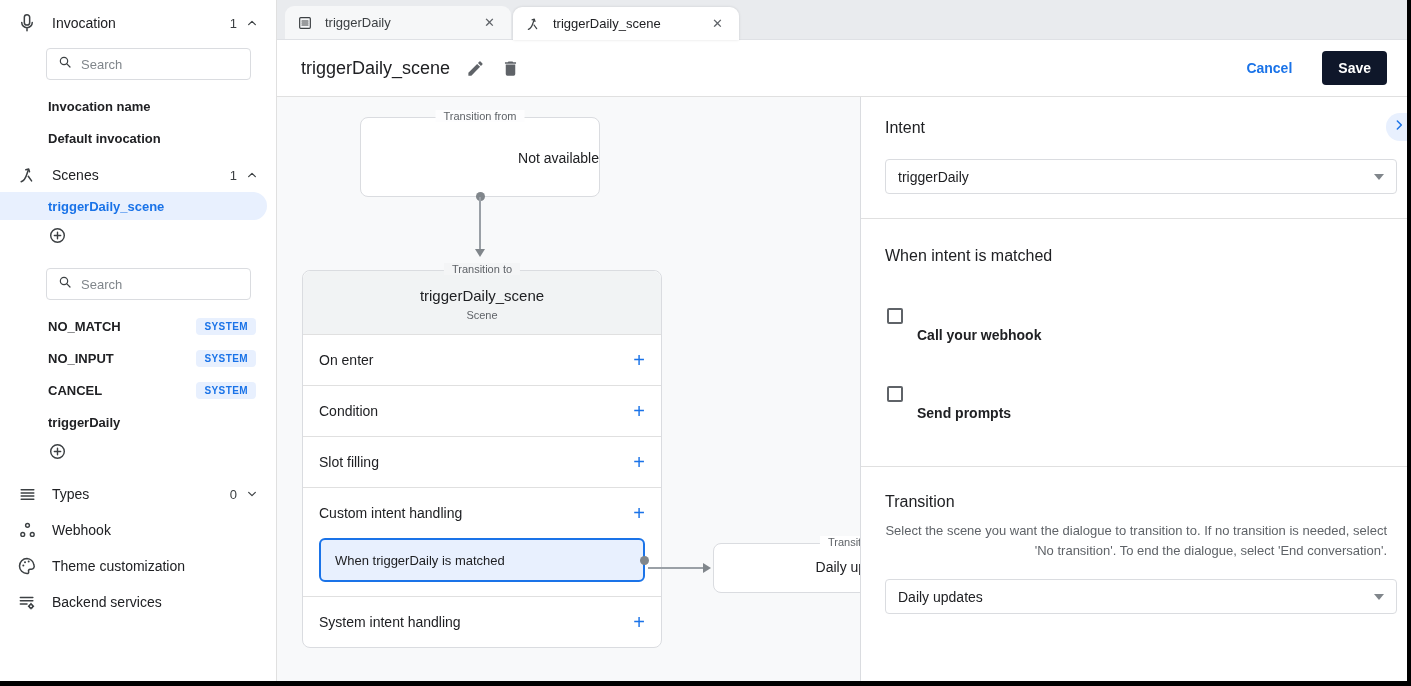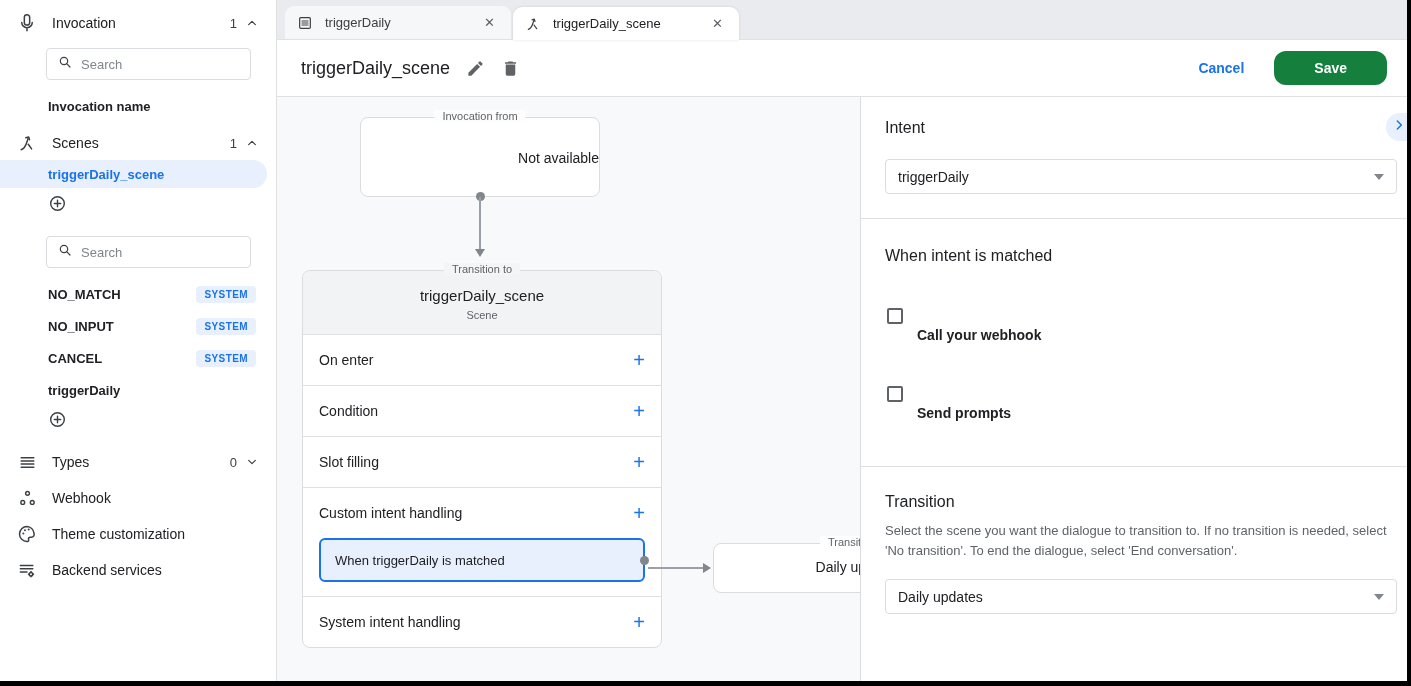--- a/index.html
+++ b/index.html
@@ -37,21 +37,21 @@
   .tab .tab-close { margin-left:auto; color:#5f6368; font-size:13px; padding:2px 4px; cursor:pointer; }
   .tab.inactive { background:#f6f7f8; margin-right:2px; }
   .tab.active { background:#fff; margin-bottom:-1px; z-index:2; box-shadow:0 0 3px rgba(0,0,0,.12); }
   .tab.active .tab-label { color:#202124; }
 
   .header { height:57px; flex:none; background:#fff; border-bottom:1px solid #e0e0e0; display:flex; align-items:center; padding:0 24px; }
   .page-title { font-size:18px; color:#202124; }
   .title-action { margin-left:16px; cursor:pointer; display:flex; align-items:center; }
   .header-right { margin-left:auto; display:flex; align-items:center; }
   .btn-text { color:#1a73e8; font-size:14px; font-weight:bold; cursor:pointer; margin-right:30px; background:none; border:none; font-family:"Liberation Sans",sans-serif; }
-  .btn-filled { background:#15803d; color:#fff; font-size:14px; font-weight:bold; border:none; border-radius:12px; padding:9px 40px; cursor:pointer; font-family:"Liberation Sans",sans-serif; }
+  .btn-filled { background:#0f172a; color:#fff; font-size:14px; font-weight:bold; border:none; border-radius:4px; padding:9px 16px; cursor:pointer; font-family:"Liberation Sans",sans-serif; }
 
   .content { flex:1; display:flex; min-height:0; }
 
   
   .canvas { width:583px; flex:none; background:#f8f9fa; position:relative; overflow:hidden; }
   .flow-box { position:absolute; background:#fff; border:1px solid #dadce0; border-radius:8px; }
   .flow-legend { position:absolute; top:-8px; left:50%; transform:translateX(-50%); font-size:11px; color:#5f6368; padding:0 8px; white-space:nowrap; }
   .from-box { left:83px; top:20px; width:240px; height:80px; }
   .from-box .flow-legend { background:#fdfdfe; }
   .from-value { text-align:right; font-size:14px; color:#202124; margin-top:32px; }
@@ -79,21 +79,21 @@
   
   .panel { flex:1; background:#fff; border-left:1px solid #dadce0; position:relative; min-width:0; }
   .panel-h { font-size:16px; color:#202124; margin:22px 24px 0; }
   .collapse-btn { position:absolute; top:16px; right:0; width:25px; height:28px; background:#e8f0fe; border-radius:14px 0 0 14px; display:flex; align-items:center; justify-content:center; cursor:pointer; }
   .select { margin:22px 14px 0 24px; height:35px; border:1px solid #dadce0; border-radius:4px; display:flex; align-items:center; padding:0 12px; font-size:14px; color:#202124; cursor:pointer; background:#fff; }
   .caret { margin-left:auto; width:0; height:0; border-left:5px solid transparent; border-right:5px solid transparent; border-top:6px solid #80868b; }
   .divider { border-bottom:1px solid #e0e0e0; margin-top:24px; }
   .cb-row { display:flex; align-items:center; margin:23px 24px 0 26px; cursor:pointer; }
   .cb { width:16px; height:16px; border:2px solid #5f6368; border-radius:2px; flex:none; background:#fff; }
   .cb-label { margin-left:14px; font-size:14px; font-weight:bold; color:#202124;margin-top:39px; }
-  .panel-desc { margin:10px 24px 0; max-width:508px; font-size:13px; color:#5f6368; line-height:20px; }
+  .panel-desc { margin:10px 24px 0; max-width:508px; font-size:13px; color:#5f6368; line-height:20px;text-align:right; }
 
   .bottom-bar { position:absolute; left:0; right:0; bottom:0; height:5px; background:#000; z-index:50; }
   .right-bar { position:absolute; top:0; bottom:0; right:0; width:4px; background:#000; z-index:50; }
   .ico { stroke:#3c4043; stroke-width:1.8; fill:none; stroke-linecap:round; stroke-linejoin:round; }
 </style>
 </head>
 <body>
 
 <div class="app">
 
@@ -117,20 +117,21 @@
 
     <div class="searchbox">
       <span><svg width="16" height="16" viewBox="0 0 24 24">
             <circle class="ico" stroke="#5f6368" cx="10.5" cy="10.5" r="5.5"></circle>
             <path class="ico" stroke="#5f6368" d="M14.8 14.8 19.5 19.5"></path>
           </svg></span>
       <input placeholder="Search" style="">
     </div>
 
     <div class="sub-item">Invocation name</div>
+    <div class="sub-item">Default invocation</div>
 
     <div class="spacer6"></div>
     <div class="nav-row">
       <span class="nav-icon">
         <svg width="20" height="20" viewBox="0 0 24 24">
             <path class="ico" d="M5 20c3.5-1 5.5-4.5 7-9.5L13.5 6"></path>
             <path class="ico" d="M10.6 5.8 14 4.8l1 3.4"></path>
             <path class="ico" d="M13.5 13.5 17.5 19"></path>
           </svg>
       </span>
@@ -280,21 +281,21 @@
         <button class="btn-text">Cancel</button>
         <button class="btn-filled">Save</button>
       </div>
     </div>
 
     <div class="content">
 
       <div class="canvas">
 
         <div class="flow-box from-box">
-          <span class="flow-legend">Invocation from</span>
+          <span class="flow-legend">Transition from</span>
           <div class="from-value">Not available</div>
         </div>
 
         <span class="dot" style="left:199px; top:95px;"></span>
         <span class="vline" style="left:202px; top:100px; height:52px;"></span>
         <span class="arrow-down" style="left:198px; top:152px;"></span>
 
         <div class="flow-box scene-node">
           <span class="flow-legend">Transition to</span>
           <div class="scene-head">

